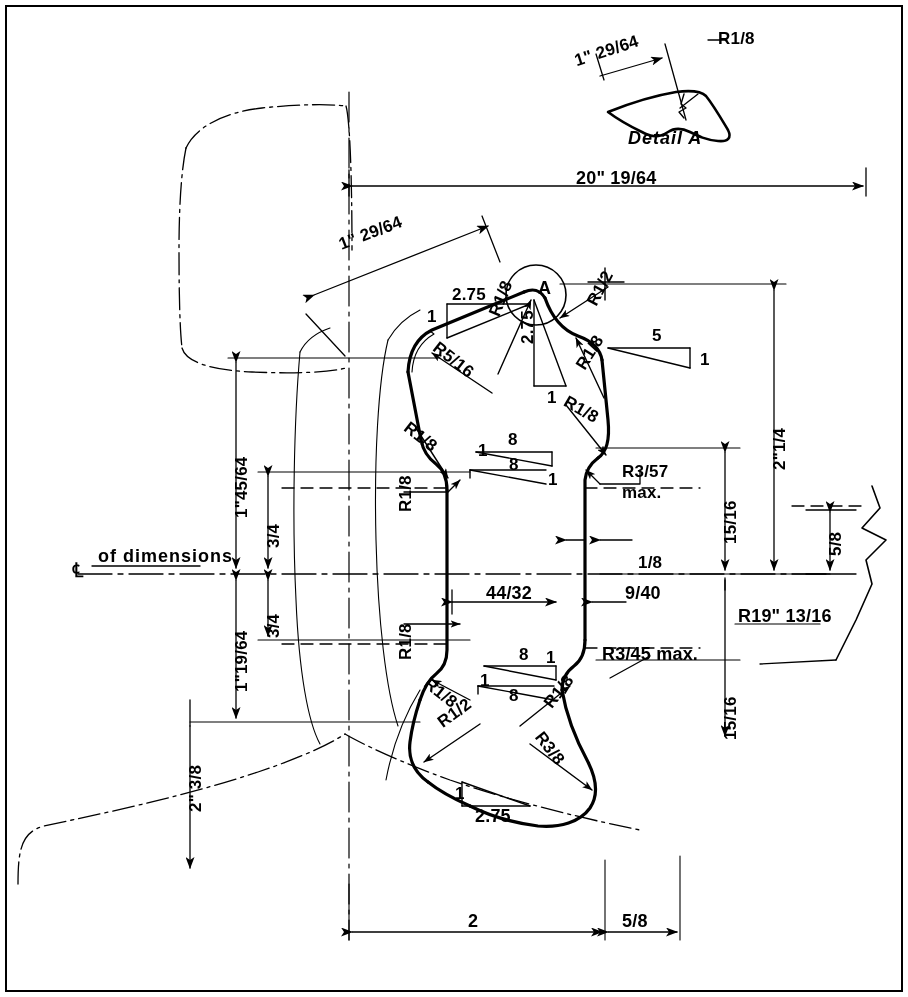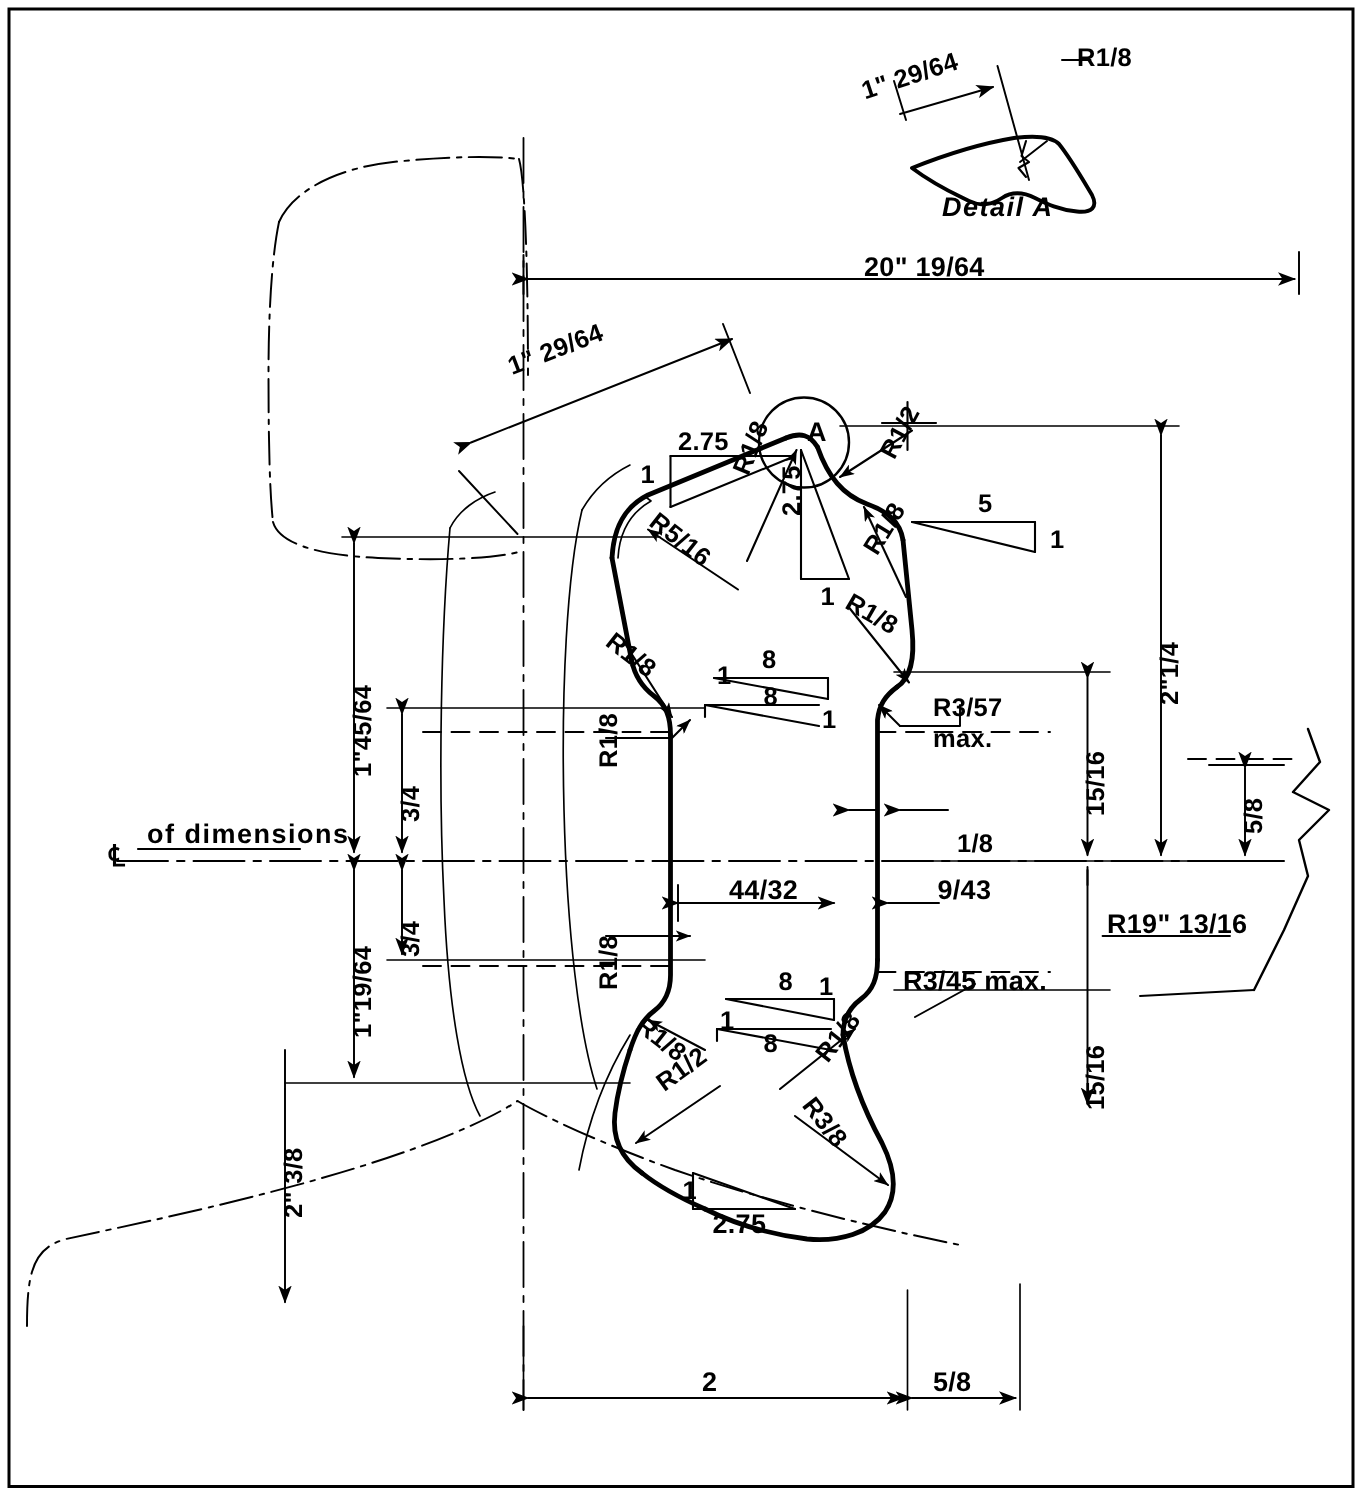--- a/index.html
+++ b/index.html
@@ -389,21 +389,21 @@
   <div class="lbl lg" style="left:72px;top:556px;font-size:20px;">℄</div>
   <div class="lbl lg" style="left:98px;top:546px;letter-spacing:1px;">of dimensions</div>
 
   <div class="lbl" style="left:770px;top:470px;transform:rotate(-90deg);transform-origin:left top;">2"1/4</div>
   <div class="lbl" style="left:721px;top:544px;transform:rotate(-90deg);transform-origin:left top;">15/16</div>
   <div class="lbl" style="left:721px;top:740px;transform:rotate(-90deg);transform-origin:left top;">15/16</div>
   <div class="lbl" style="left:826px;top:556px;transform:rotate(-90deg);transform-origin:left top;">5/8</div>
   <div class="lbl lg" style="left:738px;top:606px;">R19" 13/16</div>
 
   <div class="lbl lg" style="left:486px;top:583px;">44/32</div>
-  <div class="lbl lg" style="left:625px;top:583px;">9/43</div>
+  <div class="lbl lg" style="left:625px;top:583px;">9/40</div>
 
   <div class="lbl" style="left:519px;top:645px;">8</div>
   <div class="lbl" style="left:509px;top:686px;">8</div>
   <div class="lbl" style="left:546px;top:648px;">1</div>
   <div class="lbl" style="left:480px;top:671px;">1</div>
 
   <div class="lbl lg" style="left:602px;top:644px;">R3/45 max.</div>
 
   <div class="lbl" style="left:432px;top:674px;transform:rotate(38deg);transform-origin:left top;">R1/8</div>
   <div class="lbl" style="left:434px;top:716px;transform:rotate(-36deg);transform-origin:left top;">R1/2</div>

